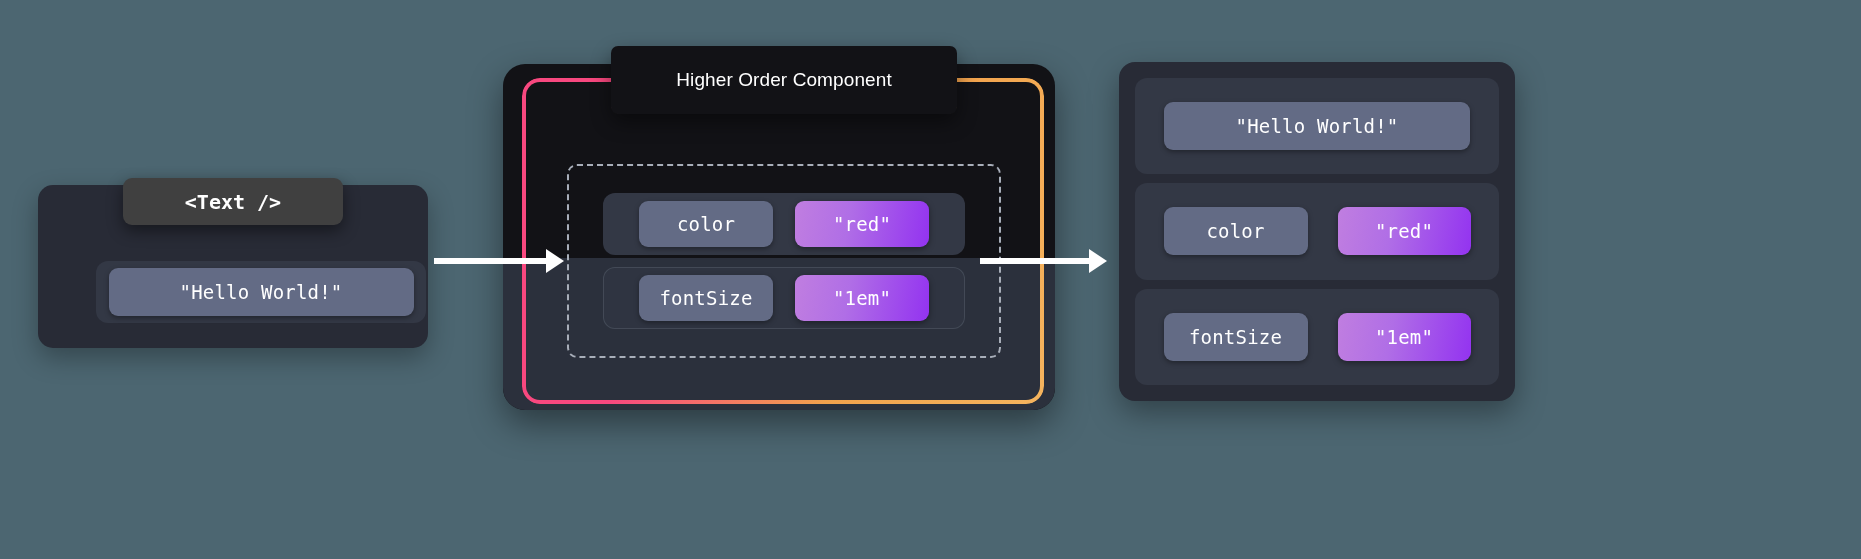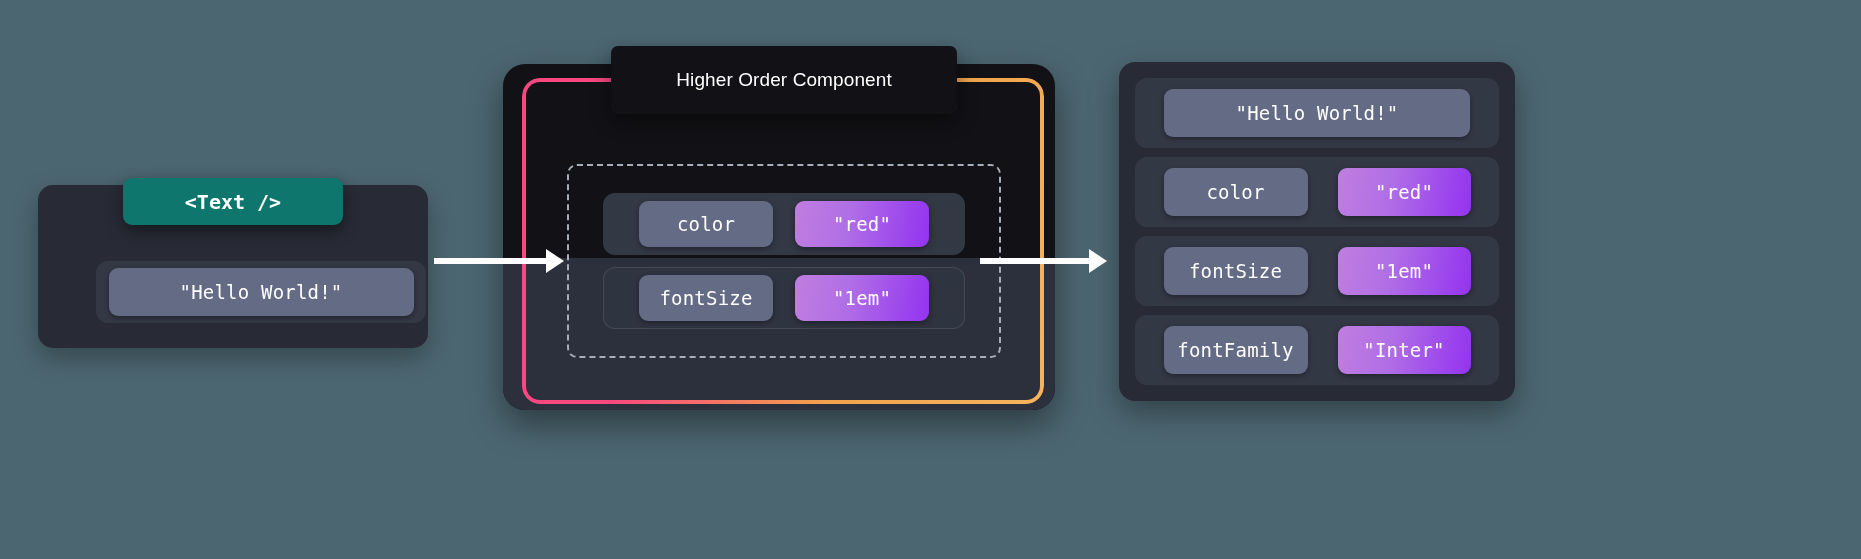--- a/index.html
+++ b/index.html
@@ -61,21 +61,21 @@
     border-radius: 15px;
     box-shadow: 0 10px 26px rgba(0,0,0,0.30);
   }
 
   #left-badge {
     position: absolute;
     left: 123px;
     top: 178px;
     width: 220px;
     height: 47px;
-    background: #0f766e;
+    background: #404040;
     border-radius: 9px;
     display: flex;
     align-items: center;
     justify-content: center;
     font-family: "DejaVu Sans Mono", "Liberation Mono", monospace;
     font-size: 20px;
     font-weight: bold;
     color: #ffffff;
     box-shadow: 0 6px 16px rgba(0,0,0,0.45);
     z-index: 5;
@@ -340,20 +340,16 @@
     <div class="row-box">
       <div class="chip chip-key">color</div>
       <div class="chip chip-val">"red"</div>
     </div>
 
     <div class="row-box">
       <div class="chip chip-key">fontSize</div>
       <div class="chip chip-val">"1em"</div>
     </div>
 
-    <div class="row-box">
-      <div class="chip chip-key">fontFamily</div>
-      <div class="chip chip-val">"Inter"</div>
-    </div>
 
   </div>
 
 </div>
 
 </body></html>

